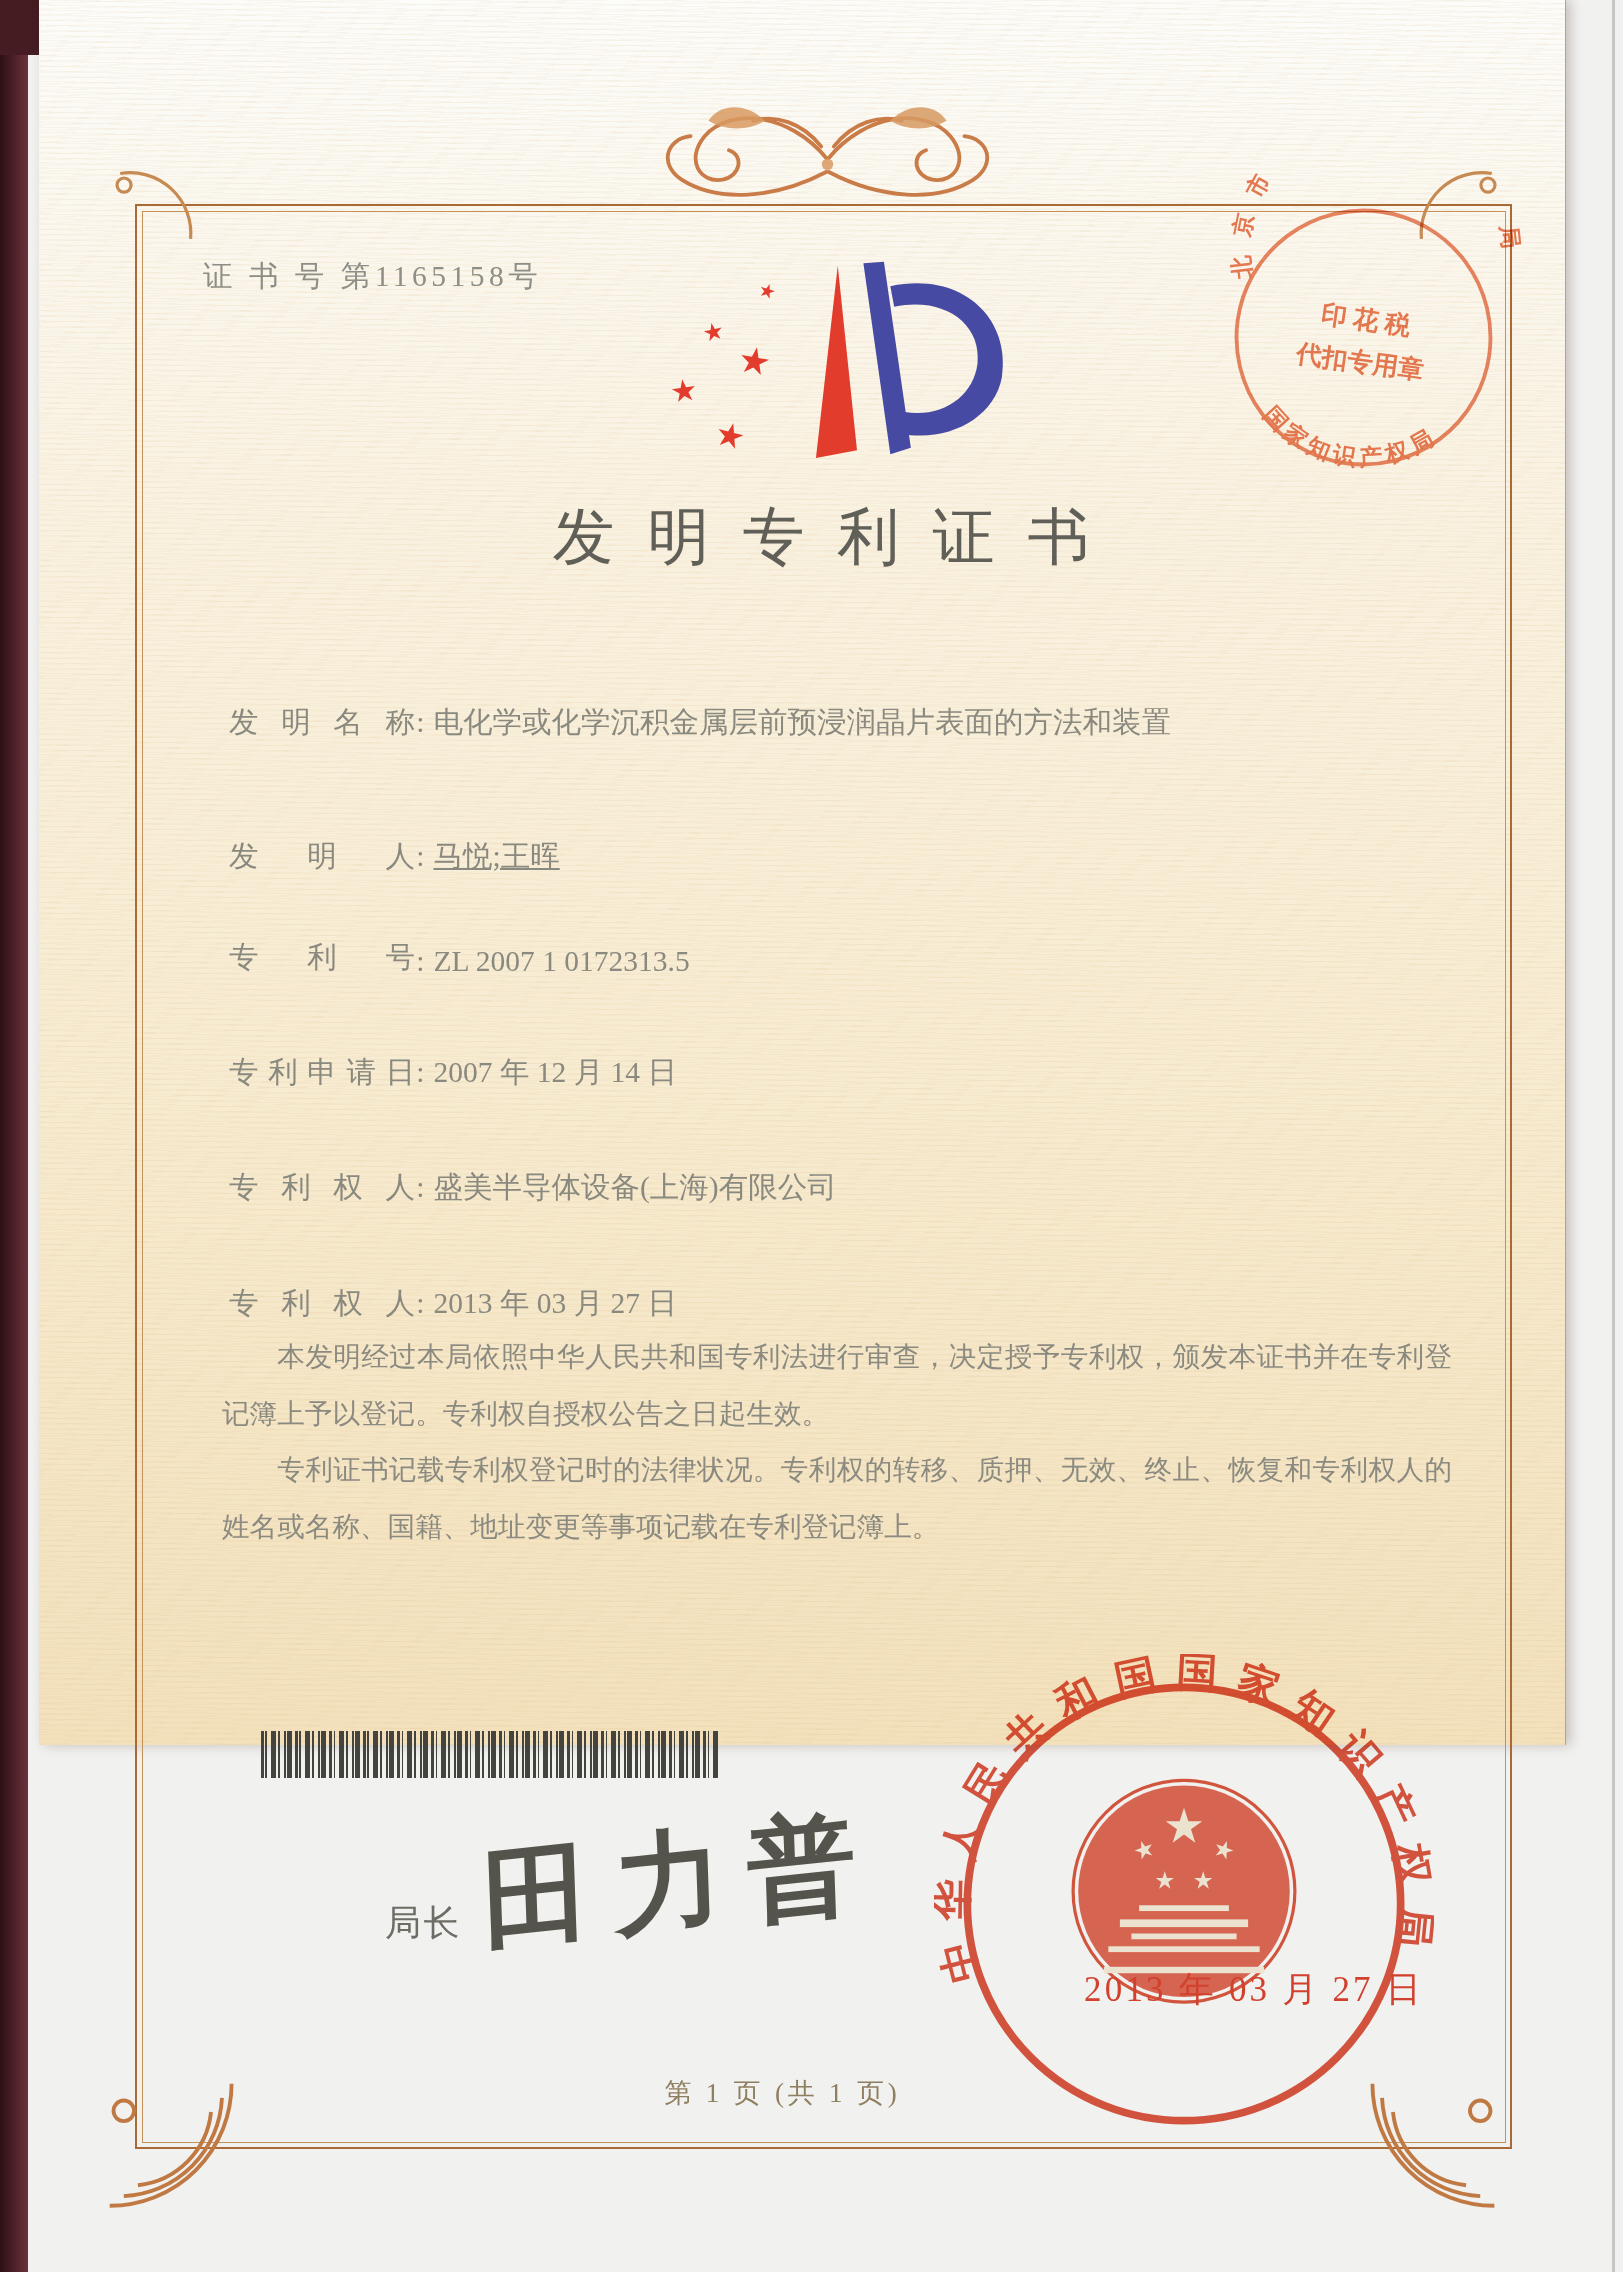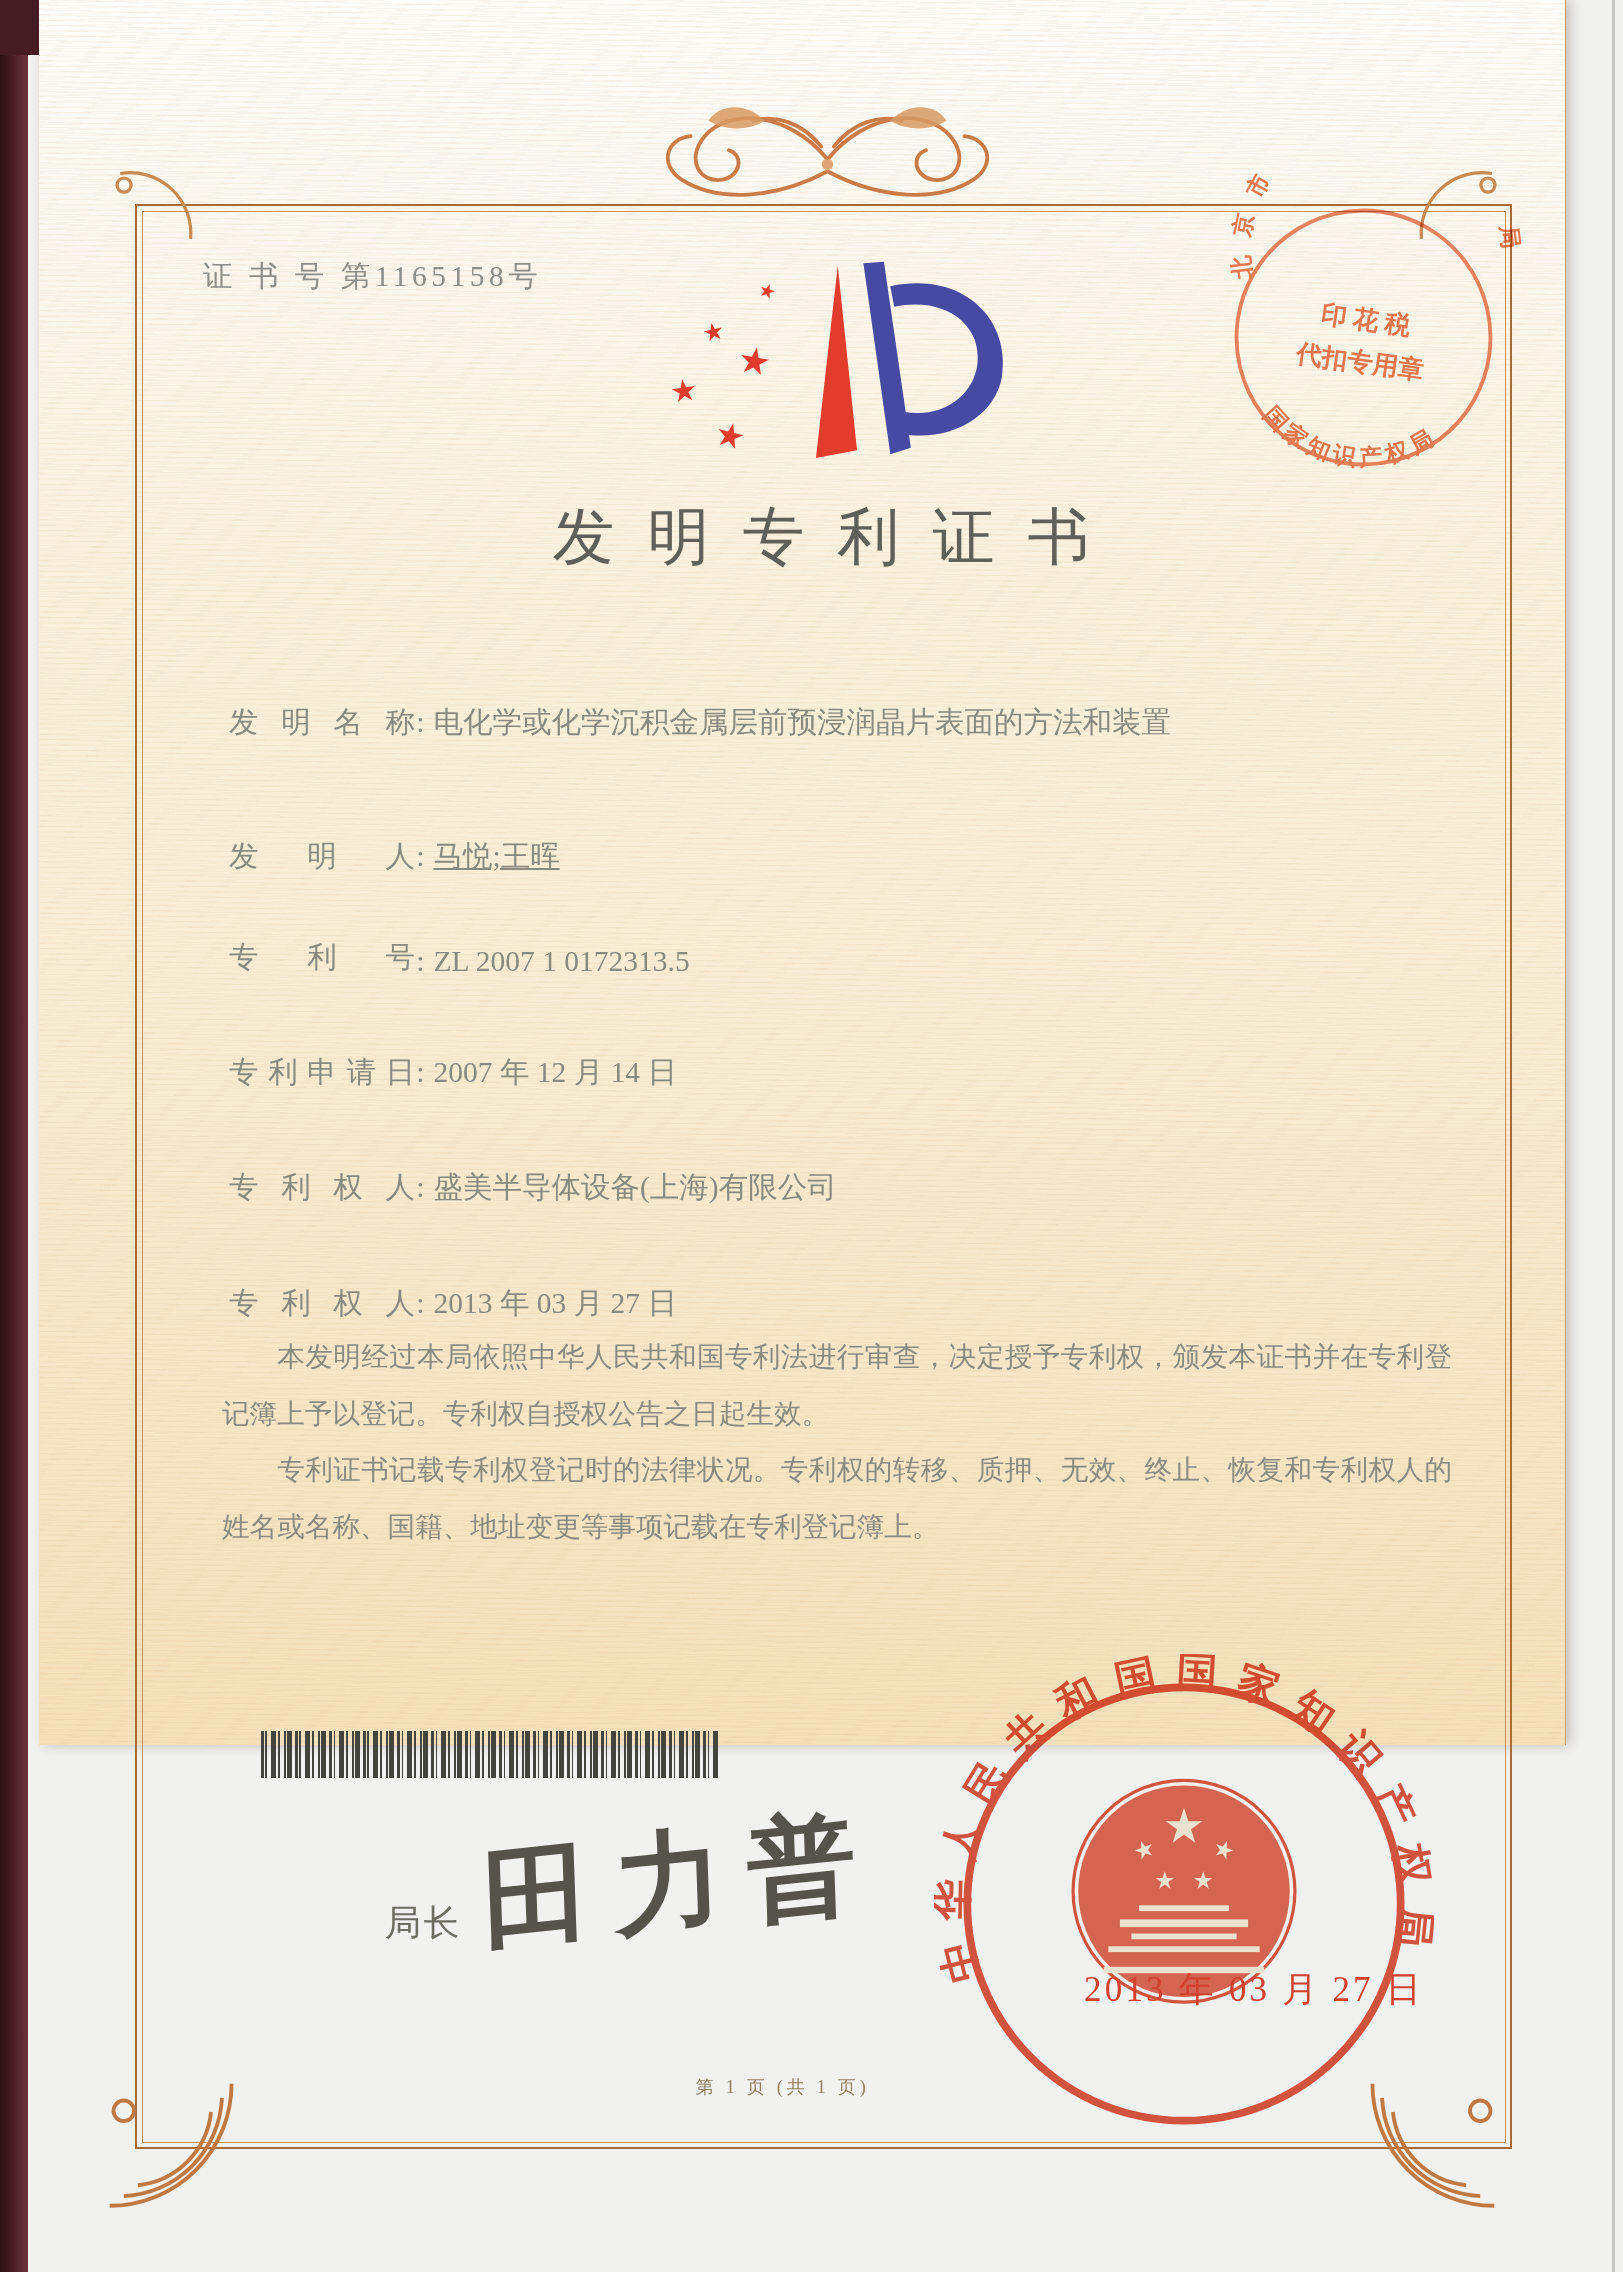--- a/index.html
+++ b/index.html
@@ -50,21 +50,21 @@
     background:repeating-linear-gradient(90deg,
       #44443e 0 2.6px,transparent 2.6px 4.5px,#44443e 4.5px 5.8px,transparent 5.8px 9.6px,
       #44443e 9.6px 15.4px,transparent 15.4px 17.3px,#44443e 17.3px 19px,transparent 19px 23px,
       #44443e 23px 25px,transparent 25px 26px,#44443e 26px 31px,transparent 31px 34px);}
   .director-label{position:absolute;left:346px;top:1899px;font-size:36px;color:#6e6d65;letter-spacing:2.6px;}
   .signature{position:absolute;left:442px;top:1808px;font-size:109px;font-weight:bold;color:rgba(72,70,62,.92);
     letter-spacing:24.4px;transform:rotate(-6deg) skewX(-4deg);}
   .seal{position:absolute;left:895px;top:1654px;width:500px;height:500px;mix-blend-mode:multiply;opacity:.92;}
   .seal-date{position:absolute;left:1045px;top:1966px;font-size:35px;color:#d2402e;letter-spacing:3.2px;white-space:nowrap;}
   .footer{position:absolute;left:564px;top:2075px;width:359px;text-align:center;
-    font-size:18px;color:#8f7e60;letter-spacing:3.8px;}
+    font-size:27px;color:#8f7e60;letter-spacing:3.8px;}
 </style>
 </head>
 <body>
 
 <div class="spine"></div>
 <div class="corner-block"></div>
 <div class="scan-right-line"></div>
 
 <div class="page">
 

